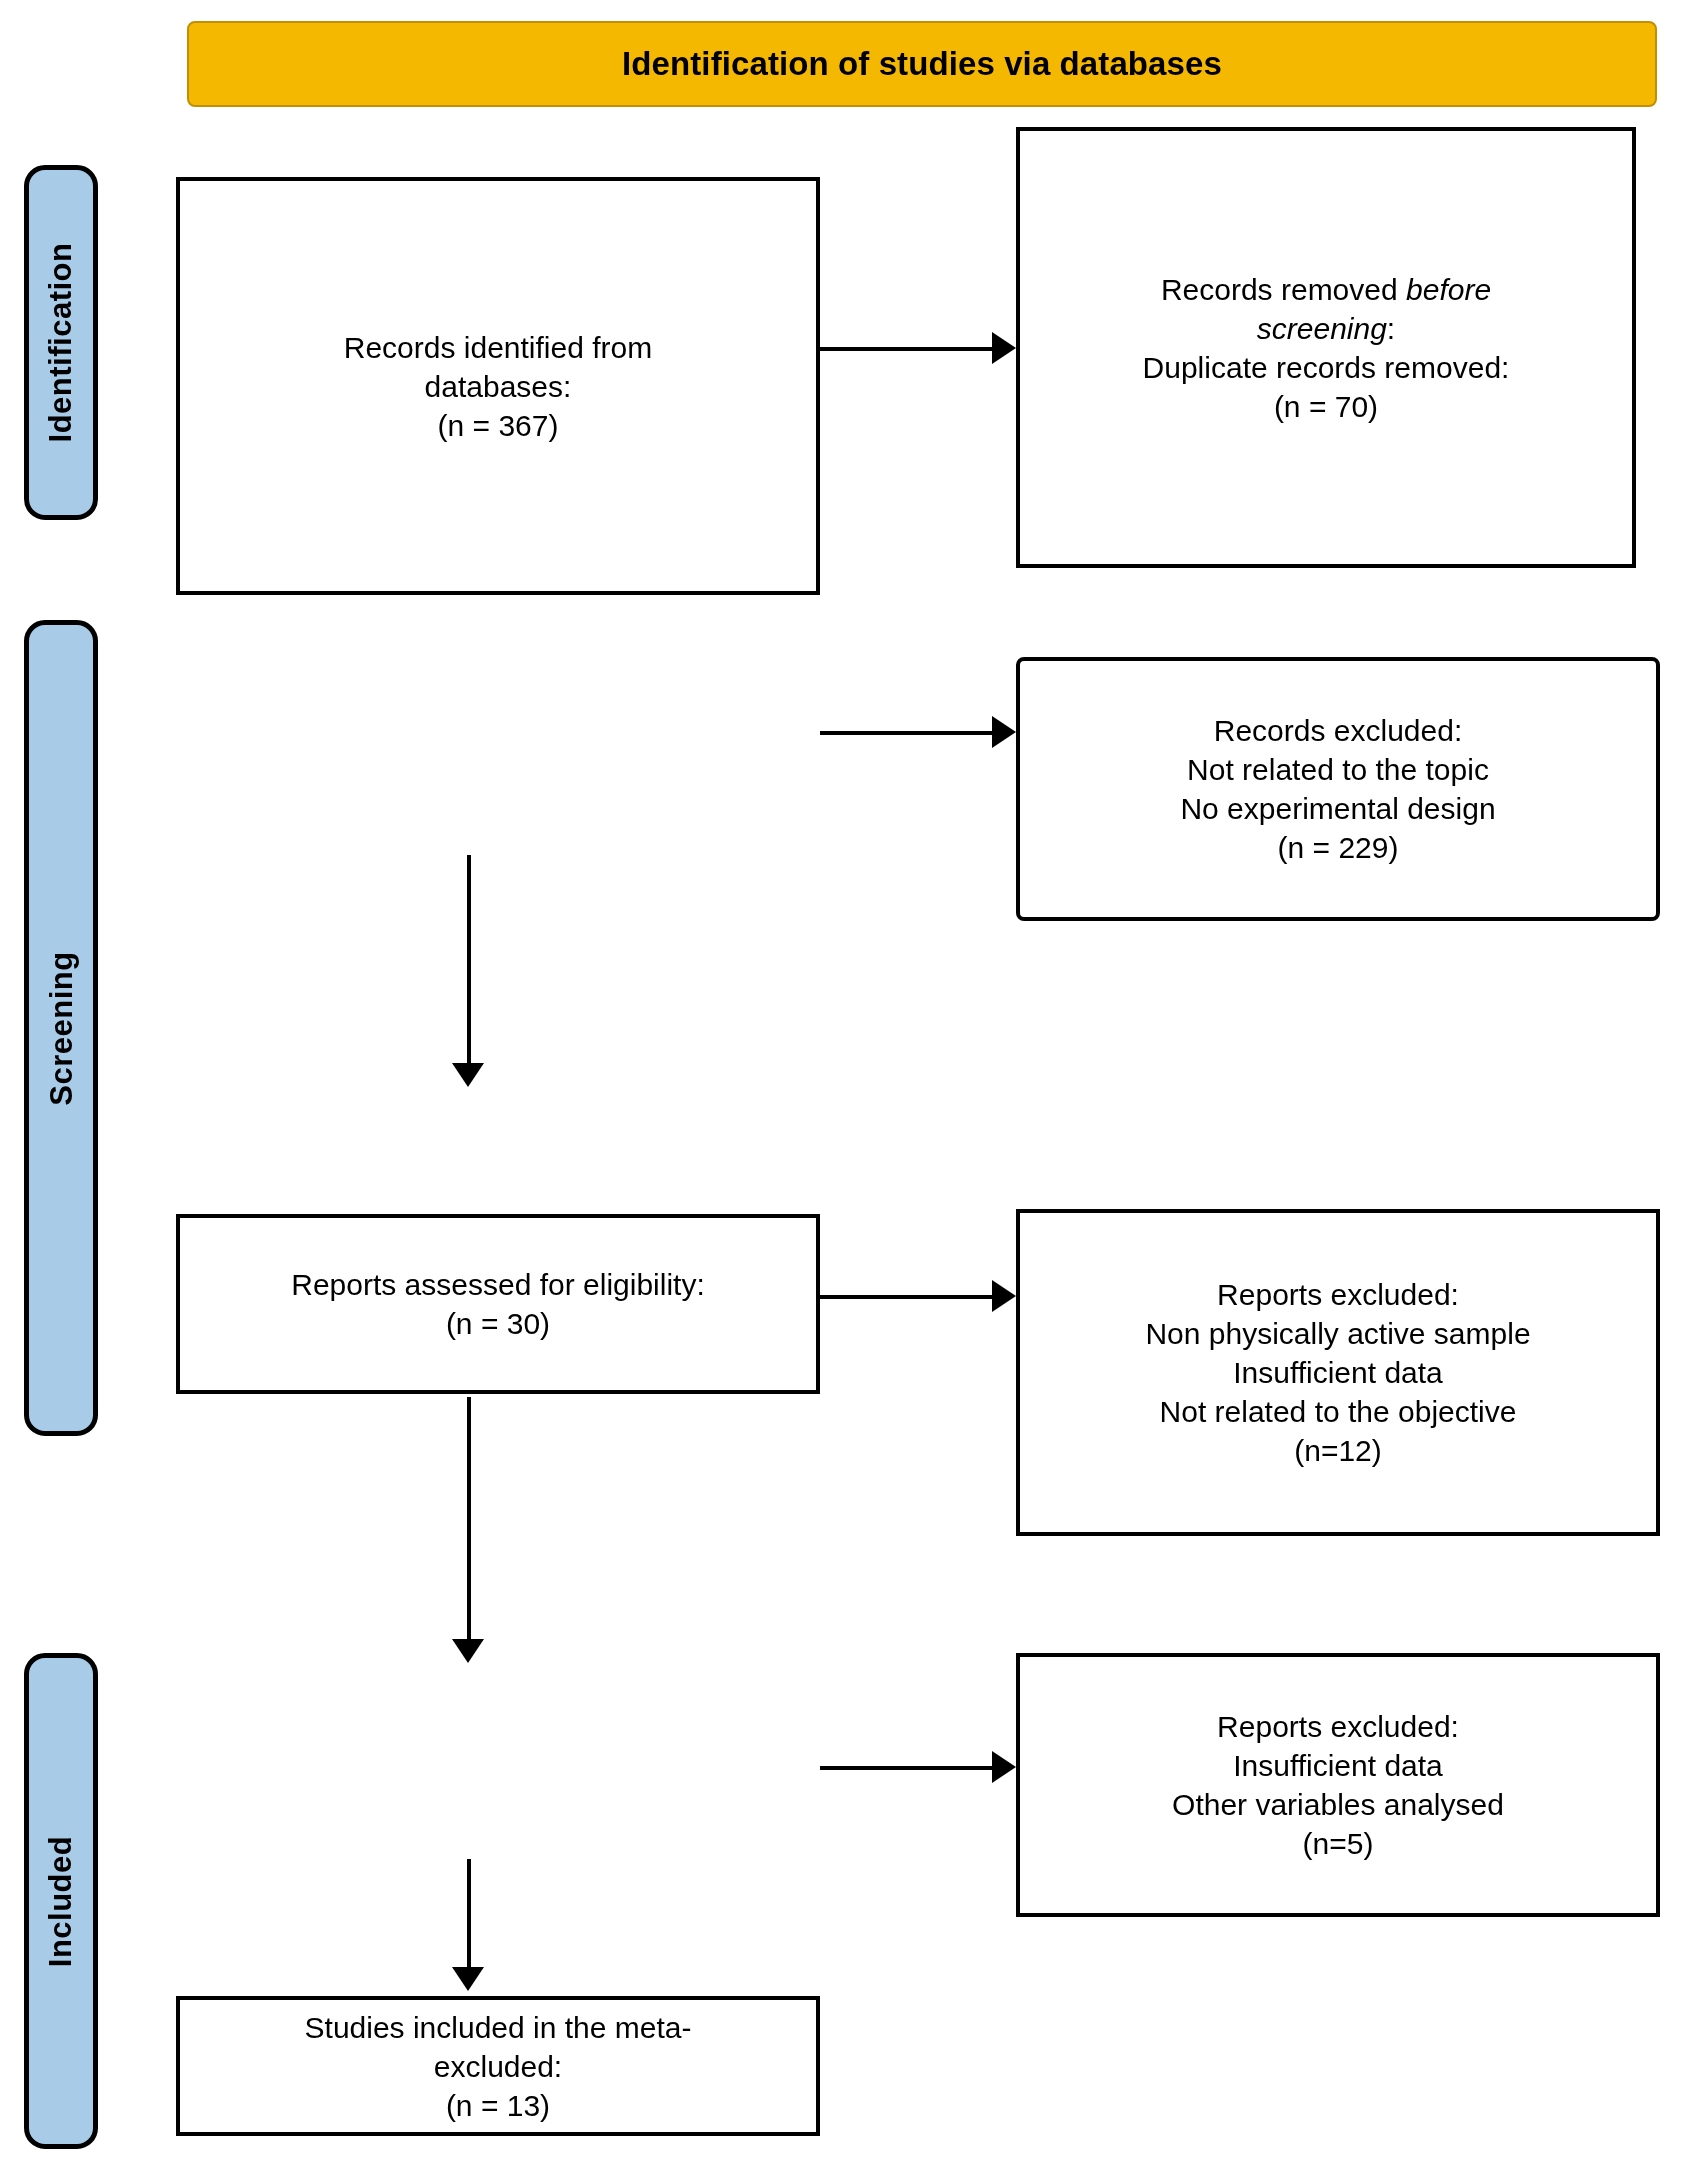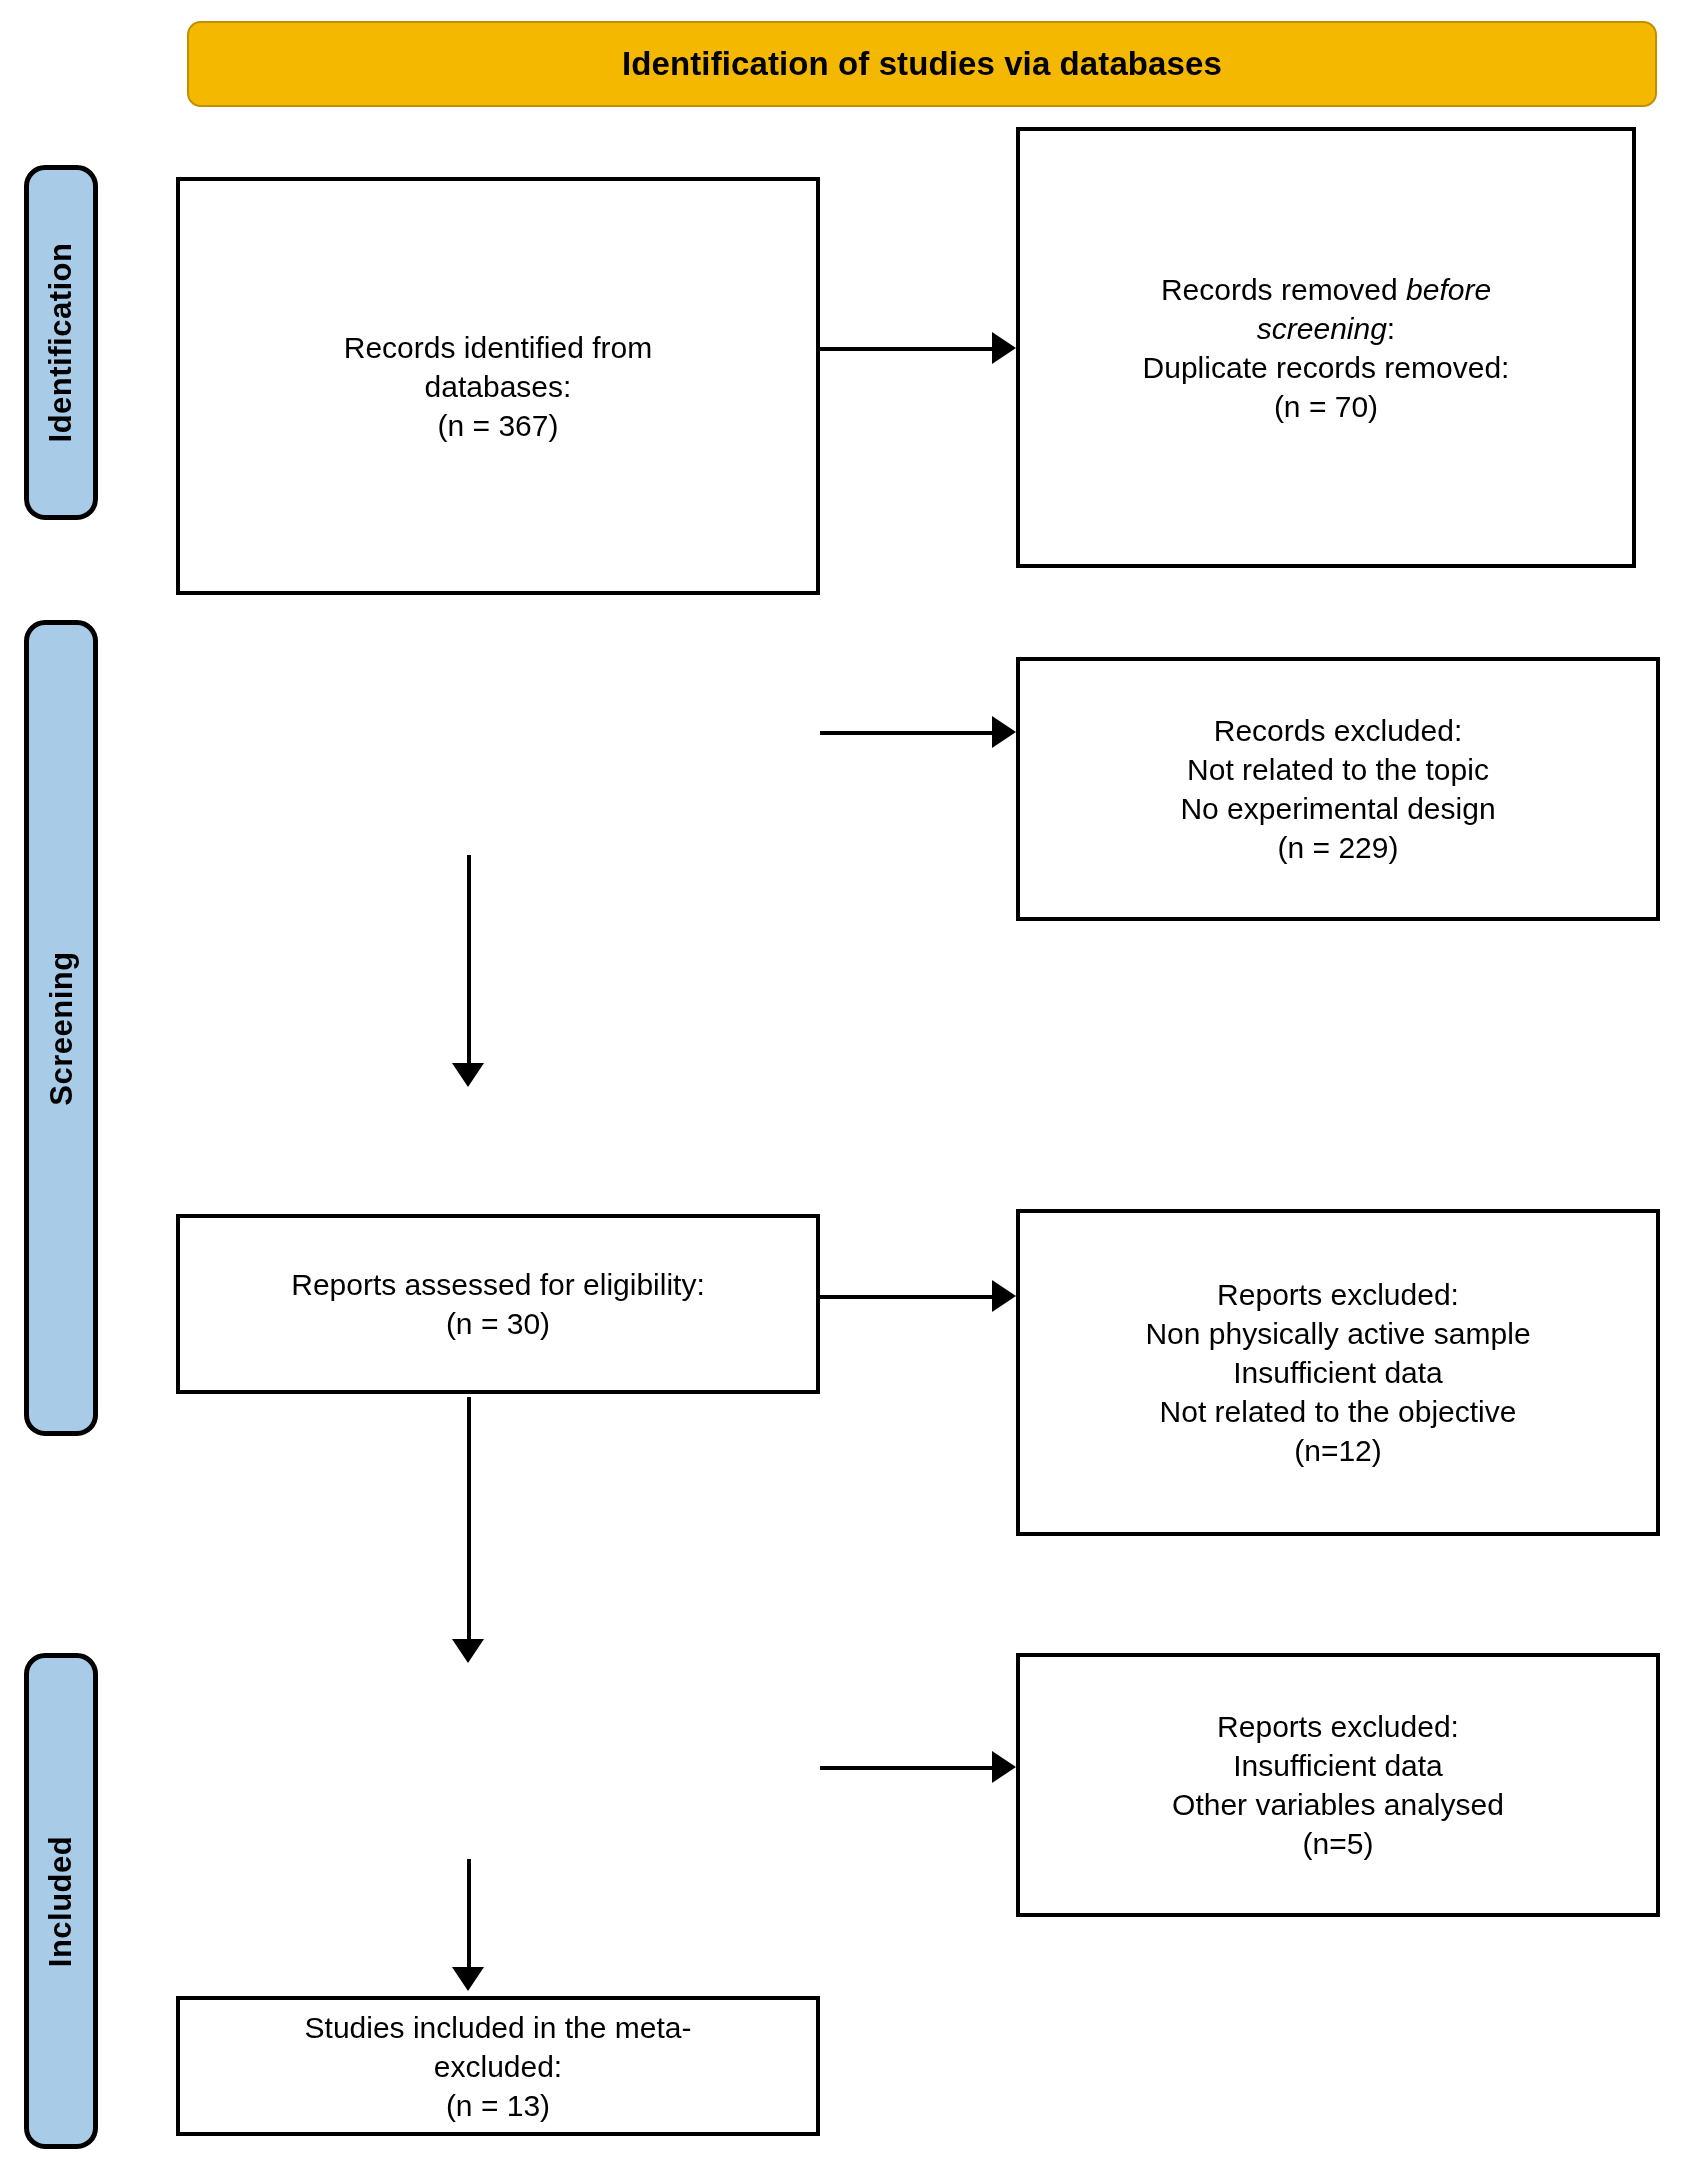--- a/index.html
+++ b/index.html
@@ -109,21 +109,21 @@
     border-left:16.4px solid transparent;
     border-right:16.4px solid transparent;
     border-top:24px solid #000;
   }
 </style>
 </head>
 <body>
 
 <div id="canvas">
 
-  <div class="banner" style="left:187px; top:21px; width:1470px; height:86px;">
+  <div class="banner" style="left:187px; top:21px; width:1470px; height:86px;border-radius:8px;">
     <span class="banner-text">Identification of studies via databases</span>
   </div>
 
   <div class="stage" style="left:24px; top:165px; width:74px; height:355px;">
     <span class="stage-label">Identification</span>
   </div>
 
   <div class="stage" style="left:24px; top:620px; width:74px; height:816px;">
     <span class="stage-label">Screening</span>
   </div>
@@ -148,21 +148,21 @@
       <span>(n = 70)</span>
     </div>
   </div>
 
   <div class="arrow-h" style="left:820px; top:347px; width:196px;">
     <div class="shaft" style="width:174px;"></div>
     <div class="head" style="left:172px;"></div>
   </div>
 
 
-  <div class="box" style="left:1016px; top:657px; width:644px; height:264px;">
+  <div class="box" style="left:1016px; top:657px; width:644px; height:264px;border-radius:8px;">
     <div class="box-text">
       <span>Records excluded:</span><br>
       <span>Not related to the topic</span><br>
       <span>No experimental design</span><br>
       <span>(n = 229)</span>
     </div>
   </div>
 
   <div class="arrow-h" style="left:820px; top:731px; width:196px;">
     <div class="shaft" style="width:174px;"></div>

